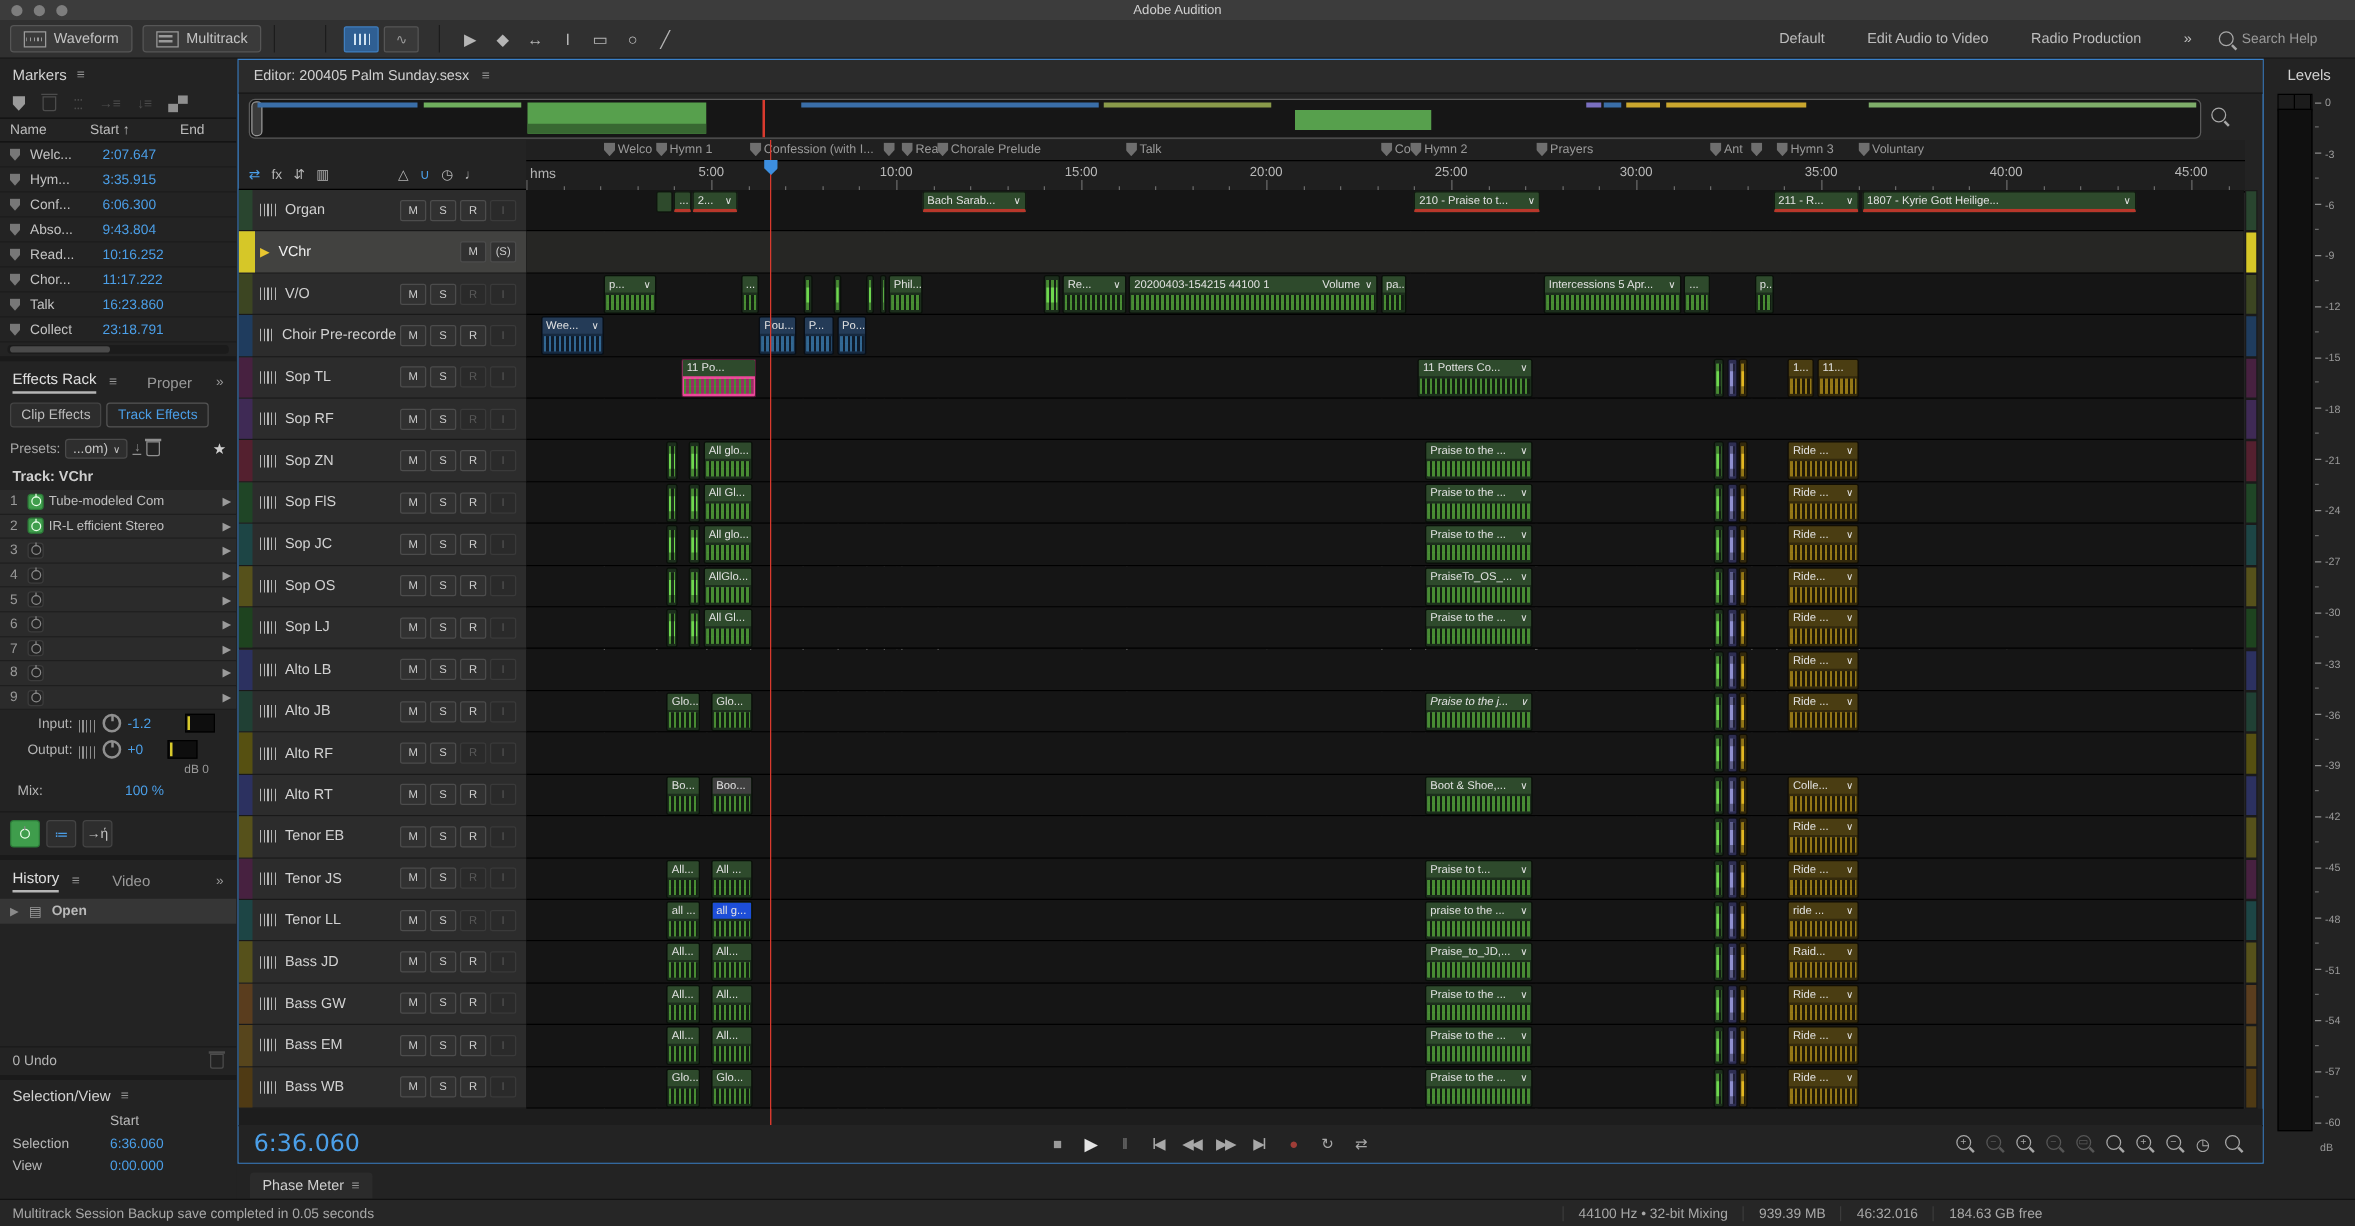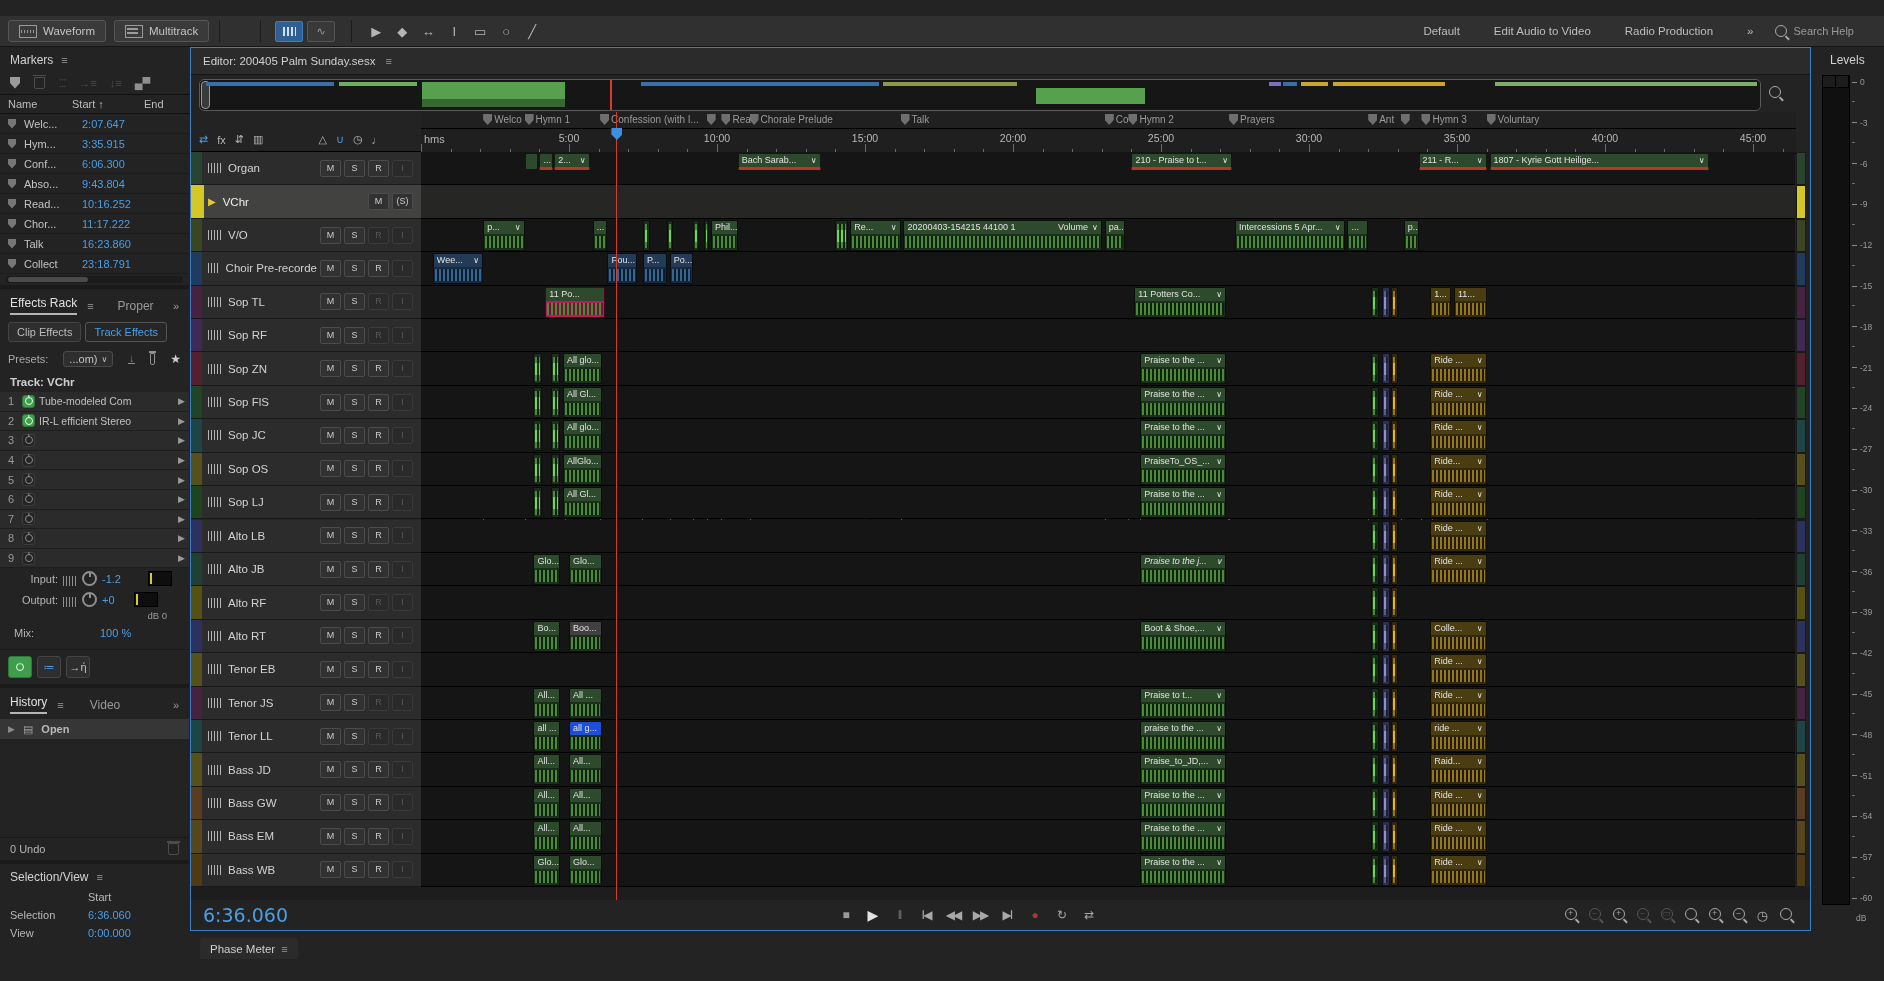--- a/index.html
+++ b/index.html
@@ -41,21 +41,21 @@
   .mkstart{color:#4b9fe8;margin-left:6px;}
   .hscroll{height:7px;margin:2px 6px;background:#1b1b1b;border-radius:3px;position:relative;}
   .hscroll::after{content:"";position:absolute;left:2px;top:1px;width:80px;height:5px;background:#4a4a4a;border-radius:3px;}
   .tabrow{display:flex;align-items:center;gap:10px;padding:7px 10px 3px 10px;}
   .tabactive{color:#e0e0e0;border-bottom:2px solid #b5b5b5;padding-bottom:3px;font-size:12px;}
   .tabidle{color:#9a9a9a;font-size:12px;}
   .chev2{margin-left:auto;color:#9a9a9a;}
   .subtabs{display:flex;gap:4px;padding:4px 8px;}
   .subtab{padding:3px 8px;border:1px solid #444;border-radius:3px;background:#2d2d2d;color:#bdbdbd;font-size:11px;}
   .subtab.on{color:#4b9fe8;border-color:#555;background:#262626;}
-  .presetrow{display:flex;align-items:center;gap:15px;padding:5px 8px;color:#a8a8a8;}
+  .presetrow{display:flex;align-items:center;gap:4px;padding:5px 8px;color:#a8a8a8;}
   .dd{display:flex;align-items:center;gap:4px;border:1px solid #4a4a4a;background:#2e2e2e;border-radius:3px;padding:1px 5px;color:#c3c3c3;}
   .dlico{color:#8f8f8f;border-bottom:1.5px solid #8f8f8f;padding:0 1px;font-size:10px;line-height:9px;}
   .starico{color:#cfcfcf;margin-left:auto;font-size:12px;}
   #fxtrack{padding:4px 10px;color:#cfcfcf;font-weight:bold;font-size:11.5px;}
   .fxslot{display:flex;align-items:center;height:18.6px;border-bottom:1px solid #1e1e1e;background:#2b2b2b;padding:0 4px;}
   .fxnum{width:14px;color:#9a9a9a;text-align:center;}
   .pwr{width:13px;height:13px;border-radius:3px;display:flex;align-items:center;justify-content:center;margin:0 4px;background:#242424;border:1px solid #3c3c3c;box-sizing:border-box;}
   .pwr.on{background:#3f9d4c;border-color:#2c7a38;}
   .pc{width:6px;height:6px;border:1.4px solid #8a8a8a;border-radius:50%;position:relative;}
   .pwr.on .pc{border-color:#eaffea;}
@@ -135,20 +135,26 @@
   
   #statusbar{position:absolute;left:0;bottom:0;width:100%;height:21px;background:#262626;border-top:1px solid #111;display:flex;align-items:center;color:#a8a8a8;}
   #statusmsg{margin-left:10px;}
   #statusitems{position:absolute;right:238px;display:flex;height:100%;align-items:center;}
   .stitem{padding:0 12px;border-left:1px solid #3b3b3b;}
 </style>
 </head>
 <body>
 <div id="app">
 
+<div id="titlebar">
+  <span class="tdot"></span>
+  <span class="tdot"></span>
+  <span class="tdot"></span>
+  <span id="apptitle">Adobe Audition</span>
+</div>
 
 <div id="toolbar">
   <div class="modebtn">
     <span class="mico wave"></span>
     <span>Waveform</span>
   </div>
   <div class="modebtn">
     <span class="mico multi"></span>
     <span>Multitrack</span>
   </div>
@@ -945,21 +951,21 @@
             <div class="wf" style="background: repeating-linear-gradient(90deg, rgb(77, 159, 224) 0px, rgb(77, 159, 224) 2px, rgba(0, 0, 0, 0) 2px, rgba(0, 0, 0, 0) 4px); box-shadow: rgba(0, 0, 0, 0.35) 0px 6px 0px inset, rgba(0, 0, 0, 0.35) 0px -6px 0px inset;"></div>
           </div>
           <div class="clip" style="left: 248.64px; width: 23.68px; background: rgb(22, 41, 63);">
             <div class="hd" style="background: rgb(36, 59, 87);">
               <span>Po...</span>
             </div>
             <div class="wf" style="background: repeating-linear-gradient(90deg, rgb(77, 159, 224) 0px, rgb(77, 159, 224) 2px, rgba(0, 0, 0, 0) 2px, rgba(0, 0, 0, 0) 4px); box-shadow: rgba(0, 0, 0, 0.35) 0px 6px 0px inset, rgba(0, 0, 0, 0.35) 0px -6px 0px inset;"></div>
           </div>
         </div>
         <div class="trow" style="top: 133.636px; height: 33.4091px;">
-          <div class="clip" style="left: 124.32px; width: 59.2px; background: #be185d; text-align: center;">
+          <div class="clip" style="left: 124.32px; width: 59.2px; background: #ec4899; text-align: center;">
             <div class="hd" style="background: rgb(46, 74, 44);">
               <span>11 Po...</span>
             </div>
             <div class="wf" style="background: repeating-linear-gradient(90deg, rgb(111, 216, 79) 0px, rgb(111, 216, 79) 2px, rgba(0, 0, 0, 0) 2px, rgba(0, 0, 0, 0) 4px); box-shadow: rgba(0, 0, 0, 0.35) 0px 6px 0px inset, rgba(0, 0, 0, 0.35) 0px -6px 0px inset;"></div>
           </div>
           <div class="clip" style="left: 713.36px; width: 91.76px; background: rgb(28, 46, 28);">
             <div class="hd" style="background: rgb(46, 74, 44);">
               <span>11 Potters Co...</span>
               <span style="font-size: 8px;">∨</span>
             </div>
@@ -1690,14 +1696,23 @@
         </div>
         <div class="lvminor" style="top: 795.6px;"></div>
         <div class="lvl" style="top: 812px;">
           <span class="lvdash"></span>
           <span>-60</span>
         </div>
       </div>
   <div style="position:absolute;left:40px;top:866px;color:#9a9a9a;font-size:8.5px">dB</div>
 </div>
 
+<div id="statusbar">
+  <span id="statusmsg">Multitrack Session Backup save completed in 0.05 seconds</span>
+  <span id="statusitems">
+        <span class="stitem">44100 Hz • 32-bit Mixing</span>
+        <span class="stitem">939.39 MB</span>
+        <span class="stitem">46:32.016</span>
+        <span class="stitem">184.63 GB free</span>
+      </span>
+</div>
 
 </div>
 
 </body></html>

